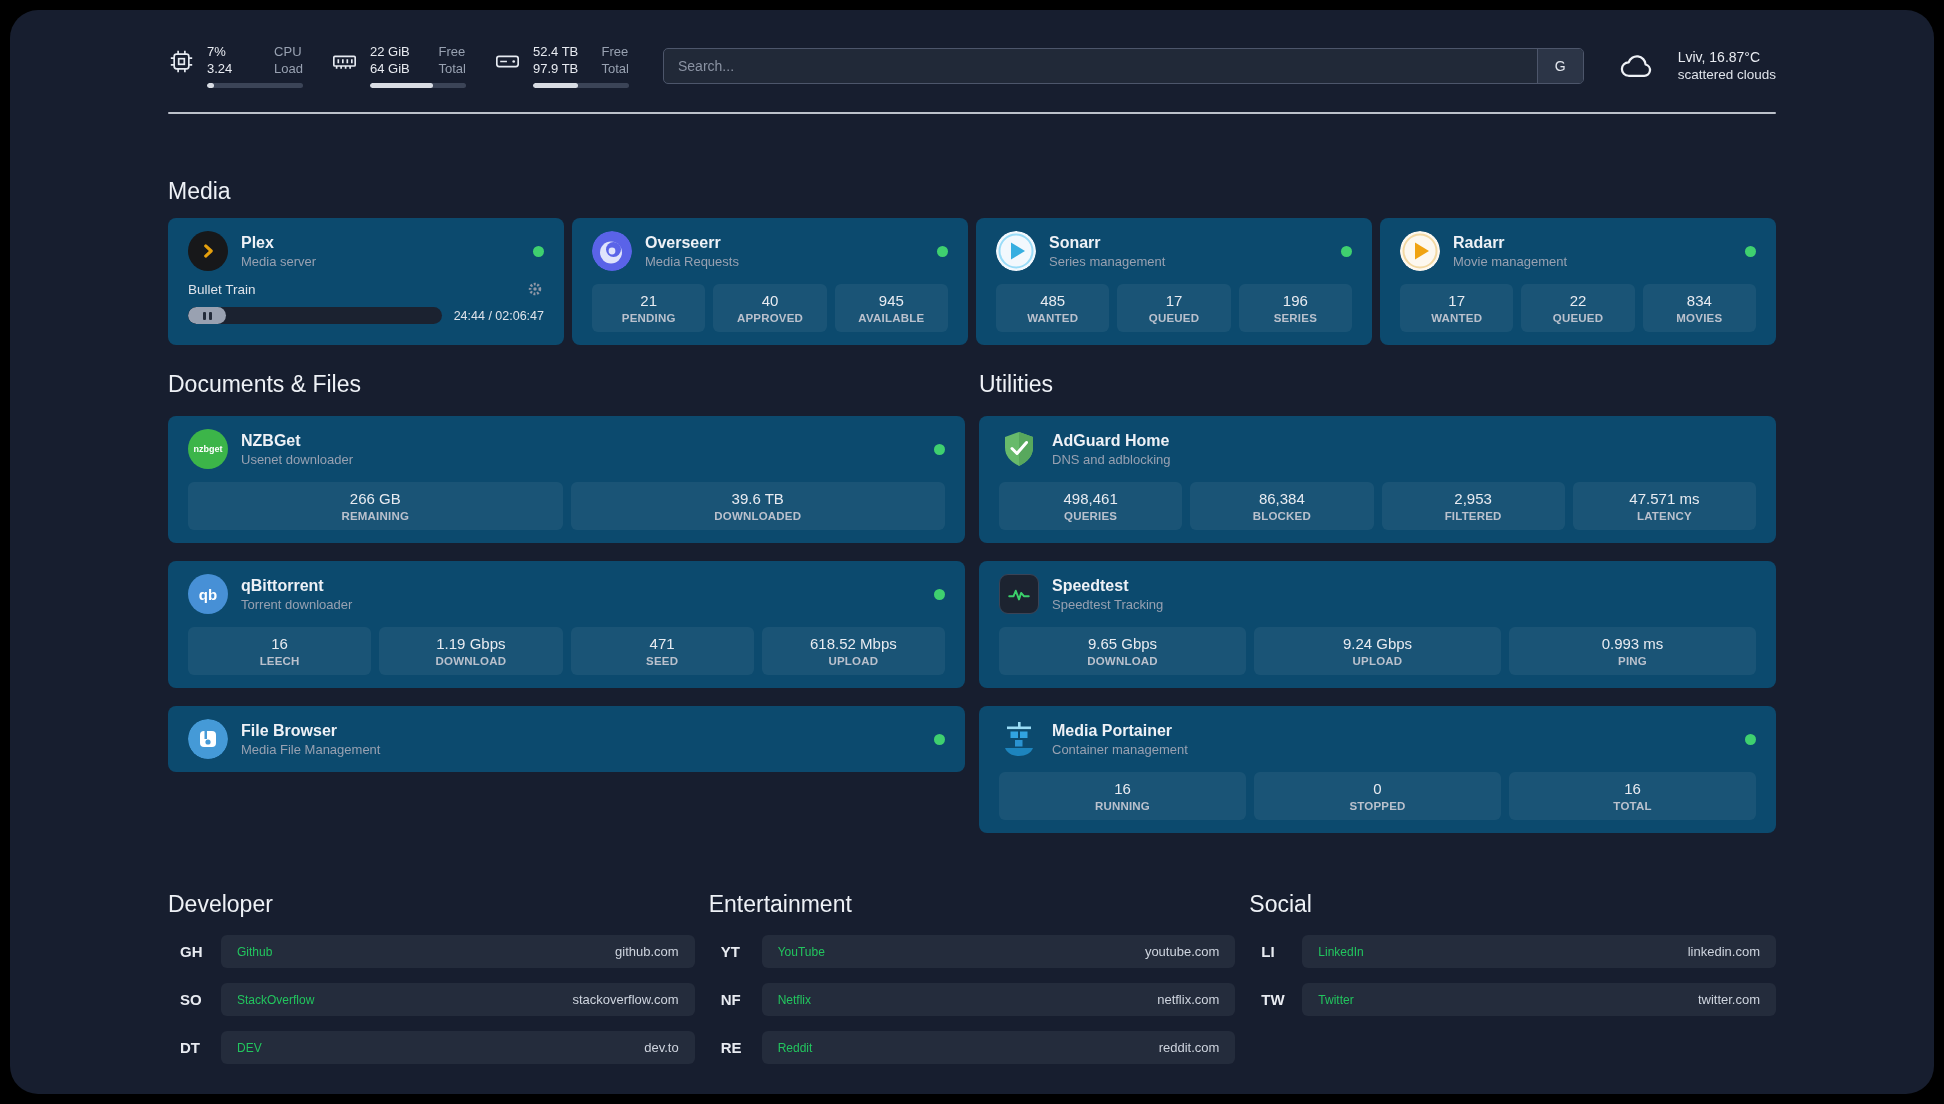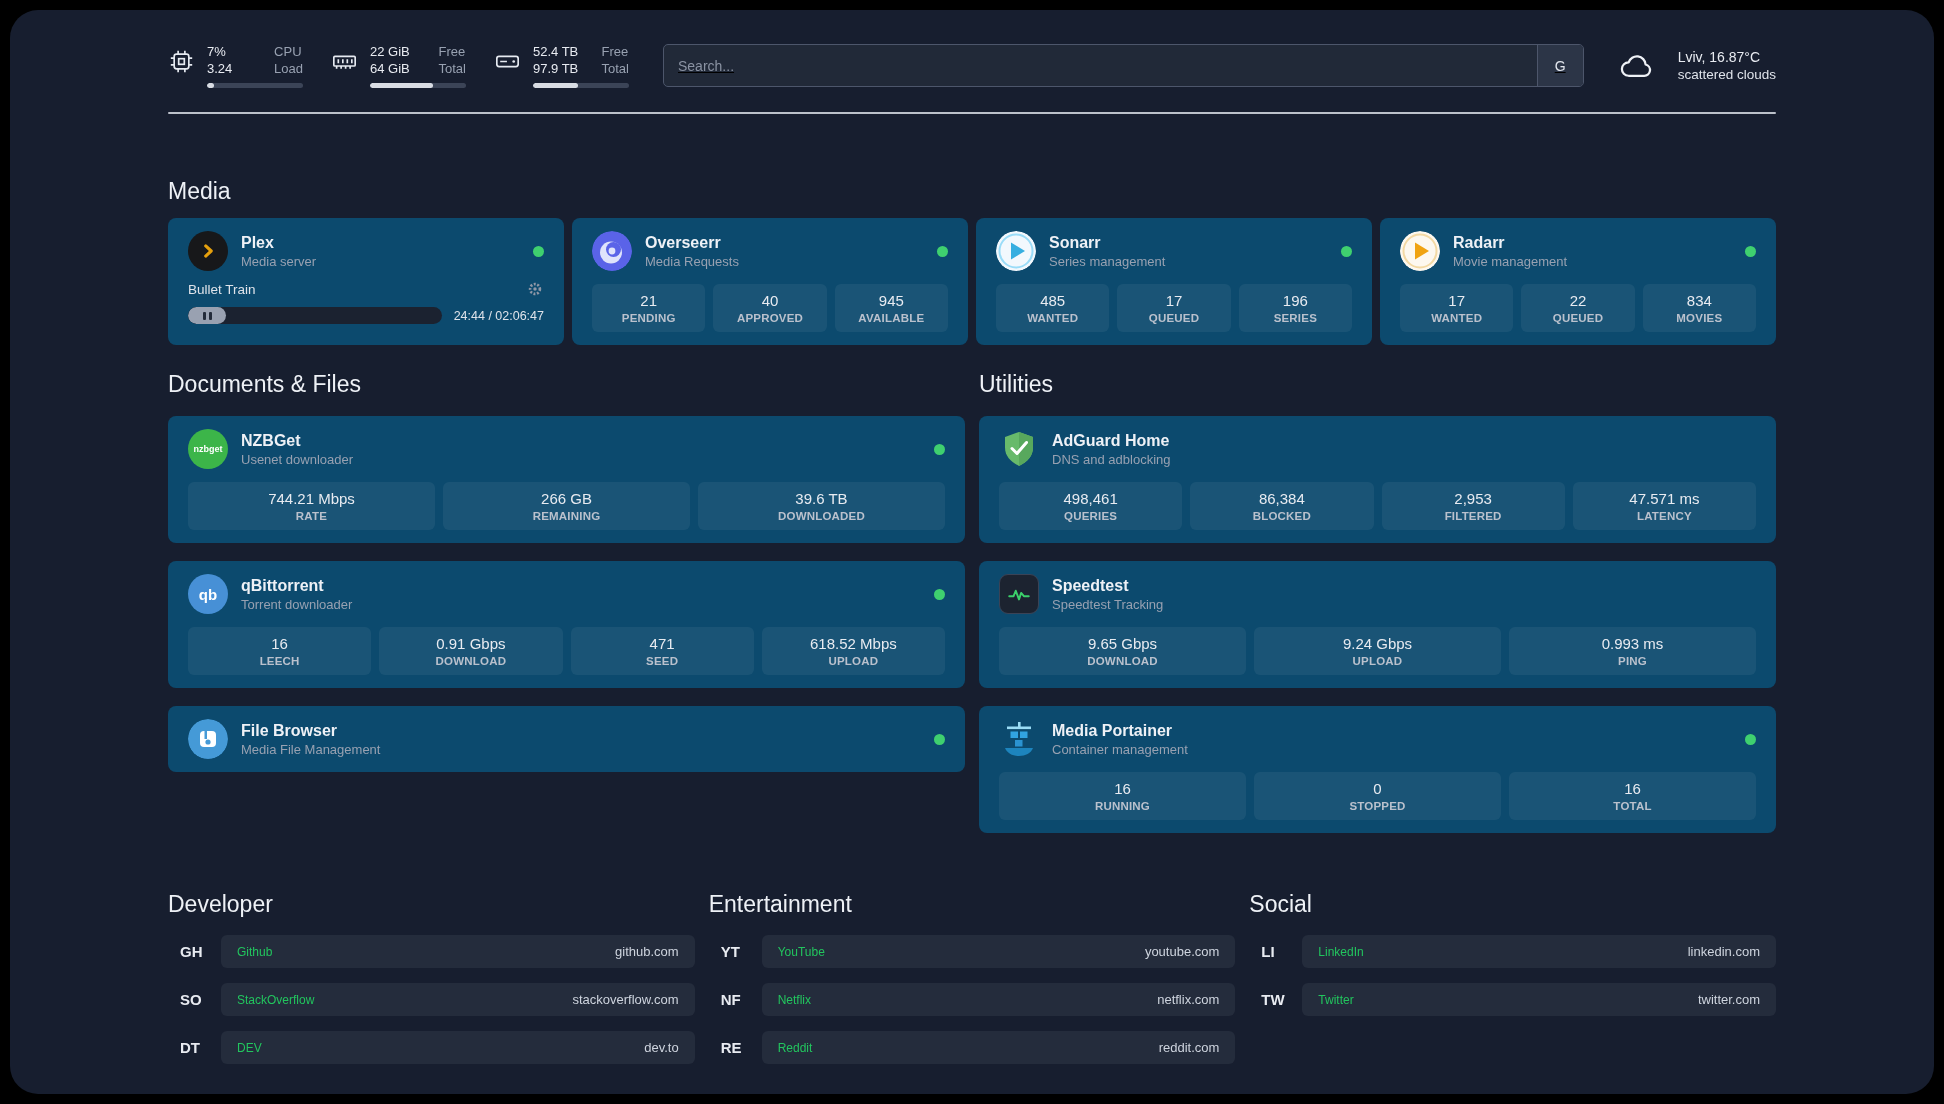--- a/index.html
+++ b/index.html
@@ -17,22 +17,22 @@
   .m-icon { width: 27px; height: 27px; color: #e6eaf1; margin-top: 5px; flex: none; }
   .m-icon svg { width: 100%; height: 100%; }
   .m-body { display: flex; flex-direction: column; min-width: 96px; }
   .m-rows { display: flex; gap: 16px; justify-content: space-between; }
   .m-col { display: flex; flex-direction: column; }
   .m-val { color: #e8ebf1; font-size: 13px; line-height: 17px; white-space: nowrap; }
   .m-lab { color: #98a1b1; font-size: 13px; line-height: 17px; white-space: nowrap; }
   .m-bar { margin-top: 6px; height: 5px; border-radius: 3px; background: #3b4457; overflow: hidden; }
   .m-fill { height: 100%; background: #d8dce3; border-radius: 3px; }
 
-  .search { flex: 1; display: flex; align-items: stretch; height: 43px; background: #212938;
-            border: 1px solid #4d566b; border-radius: 5px; overflow: hidden; margin: 0 6px; text-decoration: underline; }
+  .search { flex: 1; display: flex; align-items: stretch; height: 36px; background: #212938;
+            border: 1px solid #4d566b; border-radius: 5px; overflow: hidden; margin: 0 6px; }
   .search input { flex: 1; background: transparent; border: 0; outline: 0; color: #dfe3ea;
                   font-size: 14px; padding: 0 14px; font-family: "Liberation Sans", sans-serif; }
   .search input::placeholder { color: #8b93a3; }
   .search-btn { width: 46px; display: flex; align-items: center; justify-content: center;
                 background: #2c3547; border-left: 1px solid #4d566b; color: #e3e7ee; font-size: 14px; cursor: pointer; }
 
   .weather { display: flex; align-items: center; gap: 24px; }
   .w-icon { width: 36px; height: 36px; color: #eef1f6; flex: none; }
   .w-icon svg { width: 100%; height: 100%; }
   .weather-loc { color: #e8ebf1; font-size: 14px; line-height: 18px; }
@@ -343,24 +343,20 @@
               <span>nzbget</span>
             </span>
             <div>
               <div class="title">NZBGet</div>
               <div class="subtitle">Usenet downloader</div>
             </div>
             <span class="dot"></span>
           </div>
           <div class="stats">
             <div class="stat">
-              <div class="stat-val">744.21 Mbps</div>
-              <div class="stat-lab">RATE</div>
-            </div>
-            <div class="stat">
               <div class="stat-val">266 GB</div>
               <div class="stat-lab">REMAINING</div>
             </div>
             <div class="stat">
               <div class="stat-val">39.6 TB</div>
               <div class="stat-lab">DOWNLOADED</div>
             </div>
           </div>
         </div>
 
@@ -374,21 +370,21 @@
               <div class="subtitle">Torrent downloader</div>
             </div>
             <span class="dot"></span>
           </div>
           <div class="stats">
             <div class="stat">
               <div class="stat-val">16</div>
               <div class="stat-lab">LEECH</div>
             </div>
             <div class="stat">
-              <div class="stat-val">0.91 Gbps</div>
+              <div class="stat-val">1.19 Gbps</div>
               <div class="stat-lab">DOWNLOAD</div>
             </div>
             <div class="stat">
               <div class="stat-val">471</div>
               <div class="stat-lab">SEED</div>
             </div>
             <div class="stat">
               <div class="stat-val">618.52 Mbps</div>
               <div class="stat-lab">UPLOAD</div>
             </div>

